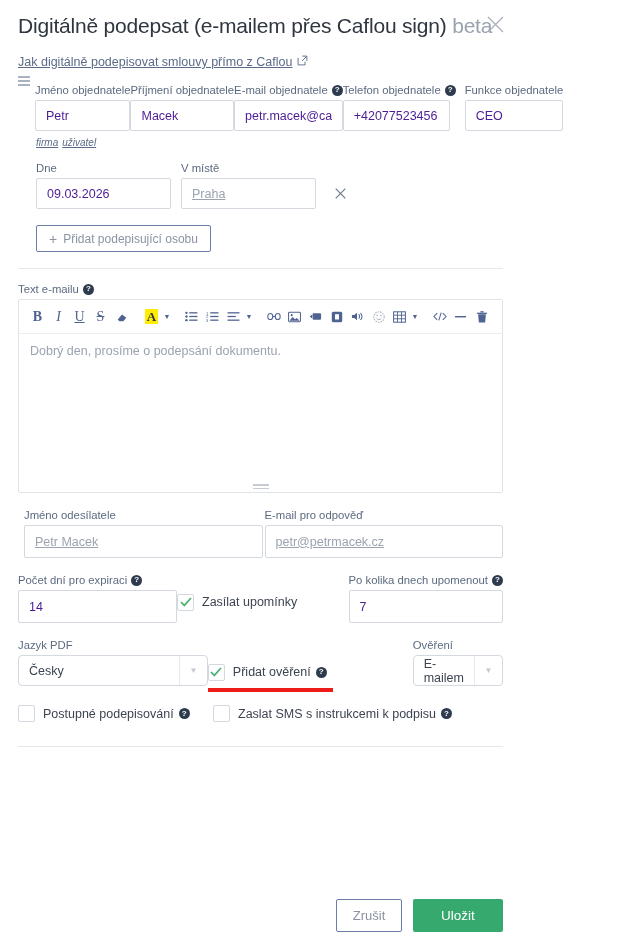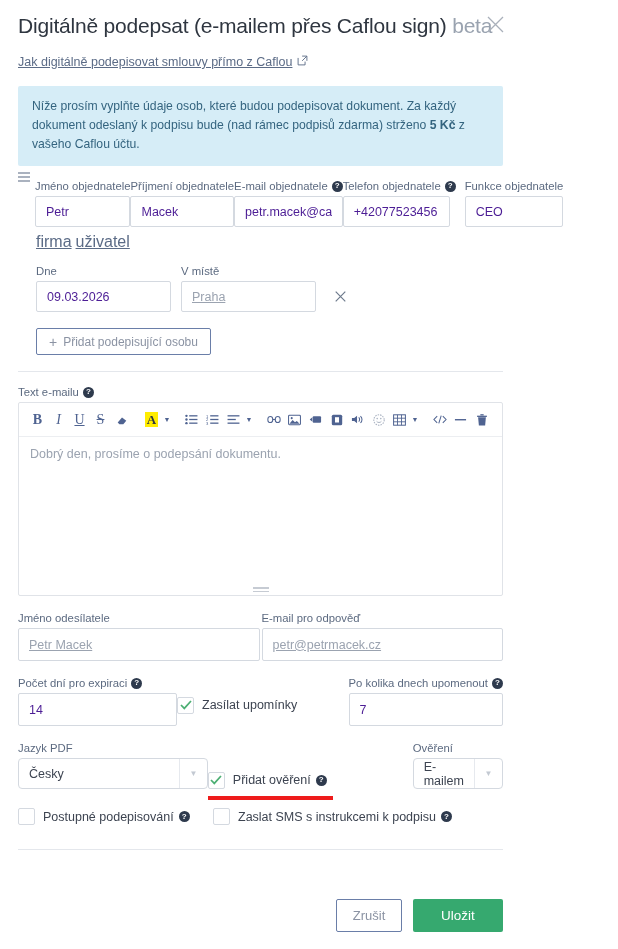--- a/index.html
+++ b/index.html
@@ -71,21 +71,21 @@
     width: 12px; height: 10px; cursor: move;
   }
   .drag-handle i { display:block; height:1.5px; background:#aab2bf; margin-bottom:2.5px; }
   .signer-grid { display: flex; padding-left: 17px; }
   .col-jmeno { width: 107px; }
   .col-prijmeni { width: 107px; }
   .col-email { width: 110px; }
   .col-telefon { width: 107px; }
   .col-funkce { width: 107px; flex: 1; margin-left: 15px; }
 
-  .firma-uzivatel { padding: 6px 0 0 18px; font-size: 16px; }
+  .firma-uzivatel { padding: 6px 0 0 18px; font-size: 10px; font-style: italic; }
   .firma-uzivatel a { color: #5b6b86; text-decoration: underline; cursor: pointer; margin-right: 4px; }
 
   .dne-row { display: flex; align-items: flex-end; gap: 10px; padding: 14px 18px 0 18px; }
   .dne-col { width: 135px; }
   .misto-col { width: 135px; }
   .remove-x {
     width: 20px; height: 31px; display: flex; align-items: center; justify-content: center;
     color: #6d7a8c; font-size: 15px; cursor: pointer; margin-left: 4px;
   }
 
@@ -127,21 +127,21 @@
     height: 158px; padding: 10px 11px;
     font-size: 12.5px; color: #9ba3b0; position: relative;
   }
   .editor-resize {
     position: absolute; left: 50%; bottom: 3px; transform: translateX(-50%);
     width: 16px;
   }
   .editor-resize i { display:block; height:1.5px; background:#c6cbd3; margin-top:2px; }
 
   
-  .two-col { display: flex; gap: 2px; padding: 16px 18px 0 18px; }
+  .two-col { display: flex; gap: 2px; padding: 16px 18px 0 24px; }
   .two-col > div { flex: 1; }
 
   
   .row3 { display: flex; padding: 16px 18px 0 18px; align-items: flex-start; }
   .r3-a { width: 190px; }
   .r3-b { width: 205px; padding-top: 19px; }
   .r3-c { flex: 1; }
 
   .chk {
     display: inline-flex; align-items: center; gap: 8px; cursor: pointer;
@@ -159,21 +159,21 @@
   .sel {
     width: 100%; height: 31px; border: 1px solid #d4d9e0; border-radius: 4px;
     background: #fff; display: flex; align-items: center; cursor: pointer;
   }
   .sel-val { flex: 1; padding: 0 10px; font-size: 12.5px; color: #3d4451; }
   .sel-arrow {
     width: 28px; height: 100%; border-left: 1px solid #e6e9ee;
     display: flex; align-items: center; justify-content: center; color: #c3c9d2; font-size: 8px;
   }
 
-  .row-sel { display: flex; padding: 16px 18px 0 18px; align-items: flex-end; position: relative; }
+  .row-sel { display: flex; padding: 16px 18px 0 18px; align-items: center; position: relative; }
   .rs-a { width: 190px; }
   .rs-b { width: 205px; padding-top: 19px; position: relative; }
   .rs-c { flex: 1; }
   .red-underline {
     position: absolute; left: 0px; top: 44px;
     width: 125px; height: 4px; background: #ee1b1b;
   }
 
   .row-chk2 { display: flex; padding: 19px 4px 0 18px; }
   .rc-a { width: 195px; }
@@ -222,23 +222,20 @@
       <span>
         <svg width="11" height="11" viewBox="0 0 12 12">
             <path d="M1.2 3.2 L1.2 10.8 L8.8 10.8 L8.8 7.2" stroke="#5b6b86" stroke-width="1" fill="none"></path>
             <path d="M5.6 1.2 L10.8 1.2 L10.8 6.4" stroke="#5b6b86" stroke-width="1" fill="none"></path>
             <path d="M10.6 1.4 L5.6 6.4" stroke="#5b6b86" stroke-width="1" fill="none"></path>
           </svg>
       </span>
     </span>
   </div>
 
-  <div class="banner">
-    <span>Níže prosím vyplňte údaje osob, které budou podepisovat dokument. Za každý dokument odeslaný k podpisu bude (nad rámec podpisů zdarma) strženo </span><b>5 Kč</b><span> z vašeho Caflou účtu.</span>
-  </div>
 
   <div class="signer-block">
     <div class="drag-handle">
         <i></i>
         <i></i>
         <i></i>
       </div>
     <div class="signer-grid">
       <div class="col-jmeno">
         <div class="field-label">

